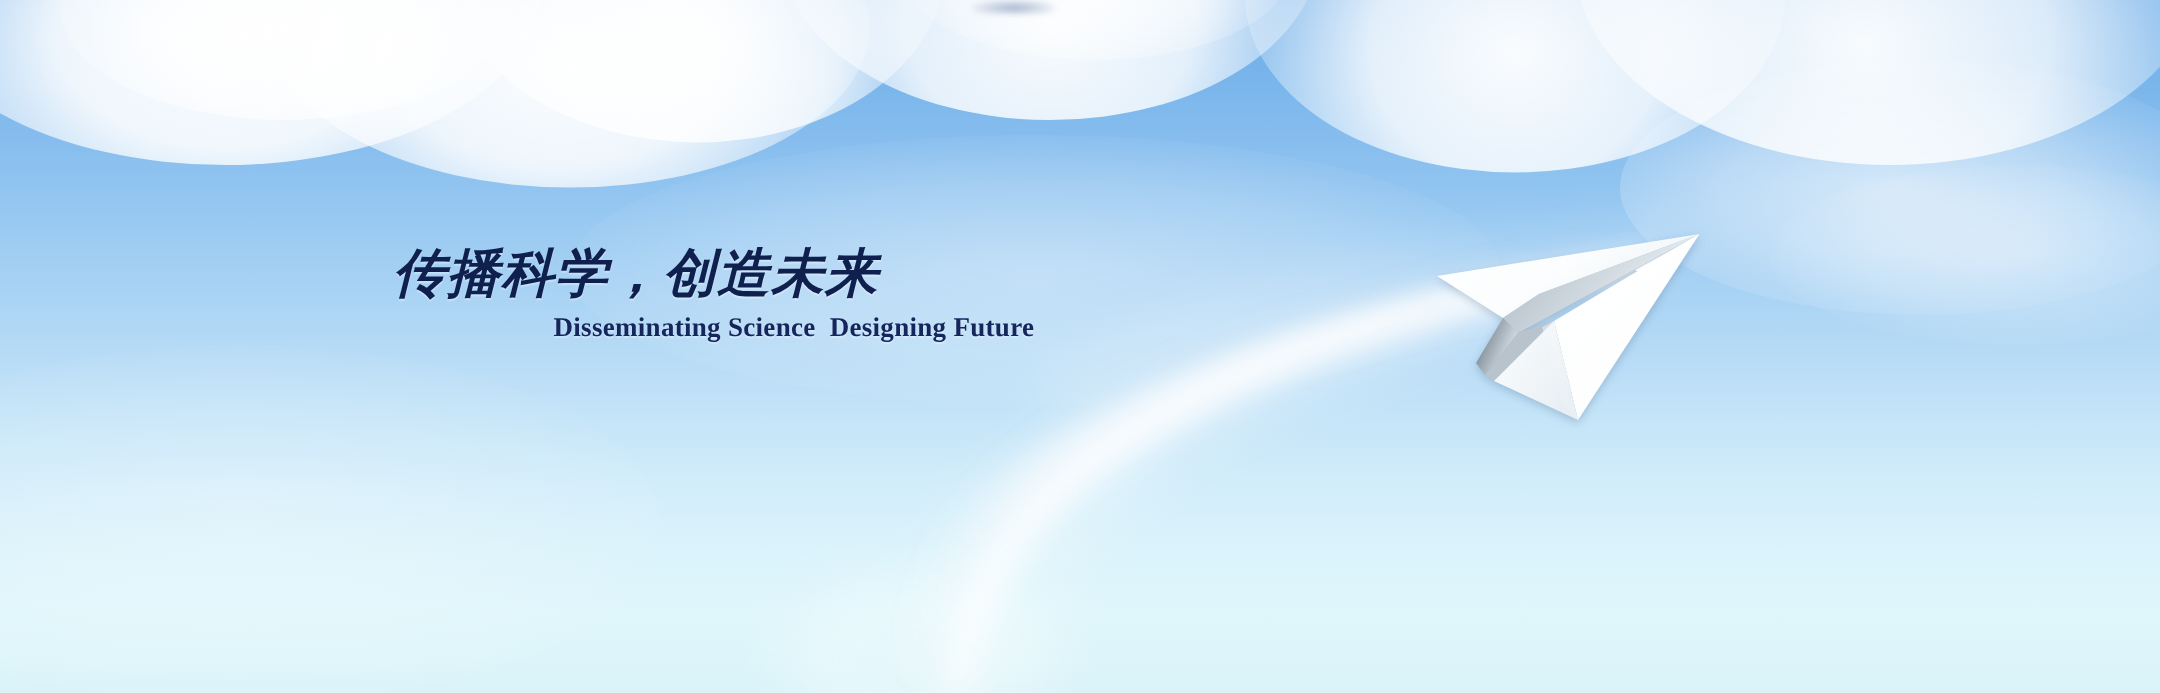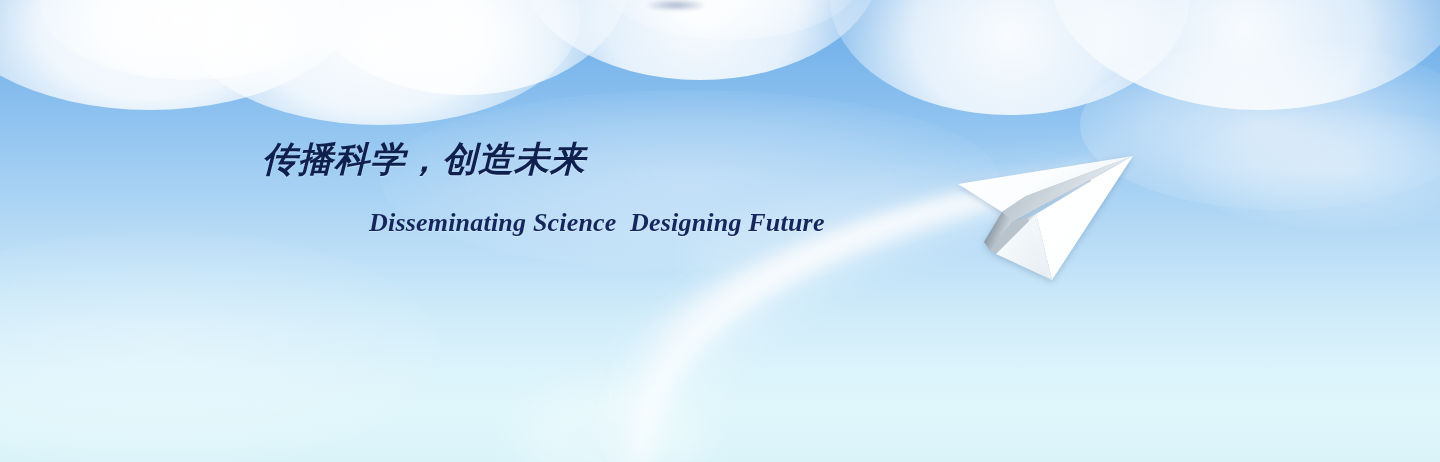--- a/index.html
+++ b/index.html
@@ -162,38 +162,37 @@
 
   
   #tagline-block {
     position: absolute;
     left: 0; top: 0;
     width: 1440px; height: 462px;
   }
   #tagline-cn {
     position: absolute;
     left: 262px;
-    top: 136px;
+    top: 159px;
     font-family: "DejaVu Serif", "Liberation Serif", serif;
     font-size: 35px;
     font-weight: bold;
     font-style: italic;
     letter-spacing: 1px;
     color: #0f1f4e;
     white-space: nowrap;
     text-shadow: 0 1px 1px rgba(255,255,255,0.35);
   }
   #tagline-en {
     position: absolute;
     left: 369px;
     top: 208px;
     font-family: "Liberation Serif", "DejaVu Serif", serif;
-    font-size: 26px;
+    font-size: 18px;
     font-weight: bold;
-    font-style: italic;
     letter-spacing: 0.2px;
     color: #14265c;
     white-space: pre;
     text-shadow: 0 1px 1px rgba(255,255,255,0.35);
   }
 
   
   #top-artifact {
     position: absolute;
     left: 648px; top: 0px;

